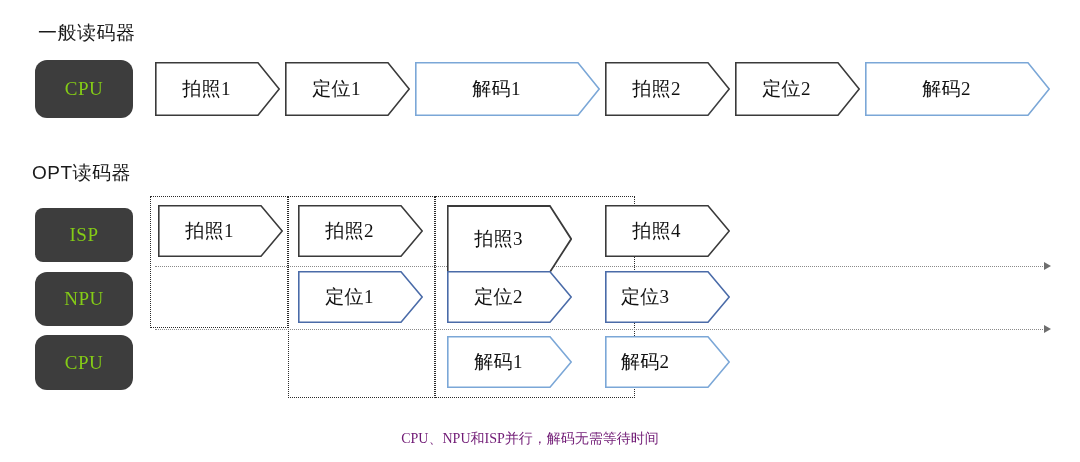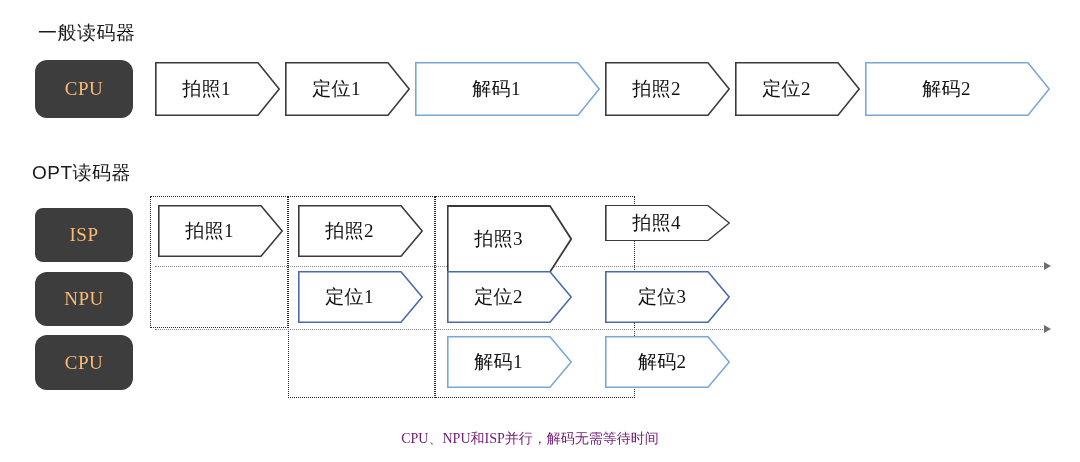--- a/index.html
+++ b/index.html
@@ -26,21 +26,21 @@
     color: #1a1a1a;
     white-space: nowrap;
     letter-spacing: 0.5px;
   }
 
   
   .unit-badge {
     position: absolute;
     background: #3d3d3d;
     border-radius: 12px;
-    color: #fdba74;
+    color: #84cc16;
     font-family: "Liberation Serif", "DejaVu Serif", serif;
     font-size: 19px;
     display: flex;
     align-items: center;
     justify-content: center;
     letter-spacing: 0.5px;
   }
 
   
   .chevron {
@@ -66,21 +66,20 @@
     font-family: "Liberation Serif", "DejaVu Serif", serif;
     font-size: 19px;
     color: #111111;
     white-space: nowrap;
     pointer-events: none;
     letter-spacing: 0.3px;
   }
   .chevron.align-left .chev-label {
     justify-content: flex-start;
     padding-left: 16px;
-    margin-left: 17px;
   }
 
   
   .dot-box {
     position: absolute;
     border: 1.6px dotted #2b2b2b;
     box-sizing: border-box;
     background: transparent;
     pointer-events: none;
   }
@@ -180,21 +179,21 @@
         <polygon points="0.8,0.8 103,0.8 124.2,26 103,51.2 0.8,51.2" fill="#ffffff" stroke="#3a3a3a" stroke-width="1.6" stroke-linejoin="miter"></polygon>
       </svg>
       <div class="chev-label">拍照2</div>
     </div>
     <div class="chevron" style="left: 447px; top: 205px; width: 125px; height: 68px;">
       <svg class="chev-svg" viewBox="0 0 125 52" preserveAspectRatio="none">
         <polygon points="0.8,0.8 103,0.8 124.2,26 103,51.2 0.8,51.2" fill="#ffffff" stroke="#3a3a3a" stroke-width="1.6" stroke-linejoin="miter"></polygon>
       </svg>
       <div class="chev-label">拍照3</div>
     </div>
-    <div class="chevron" style="left: 605px; top: 205px; width: 125px; height: 36px;">
+    <div class="chevron" style="left: 605px; top: 205px; width: 125px; height: 52px;">
       <svg class="chev-svg" viewBox="0 0 125 52" preserveAspectRatio="none">
         <polygon points="0.8,0.8 103,0.8 124.2,26 103,51.2 0.8,51.2" fill="#ffffff" stroke="#3a3a3a" stroke-width="1.6" stroke-linejoin="miter"></polygon>
       </svg>
       <div class="chev-label">拍照4</div>
     </div>
     <div class="unit-badge" style="left: 35px; top: 272px; width: 98px; height: 54px;">
       <span>NPU</span>
     </div>
     <div class="chevron" style="left: 298px; top: 271px; width: 125px; height: 52px;">
       <svg class="chev-svg" viewBox="0 0 125 52" preserveAspectRatio="none">

